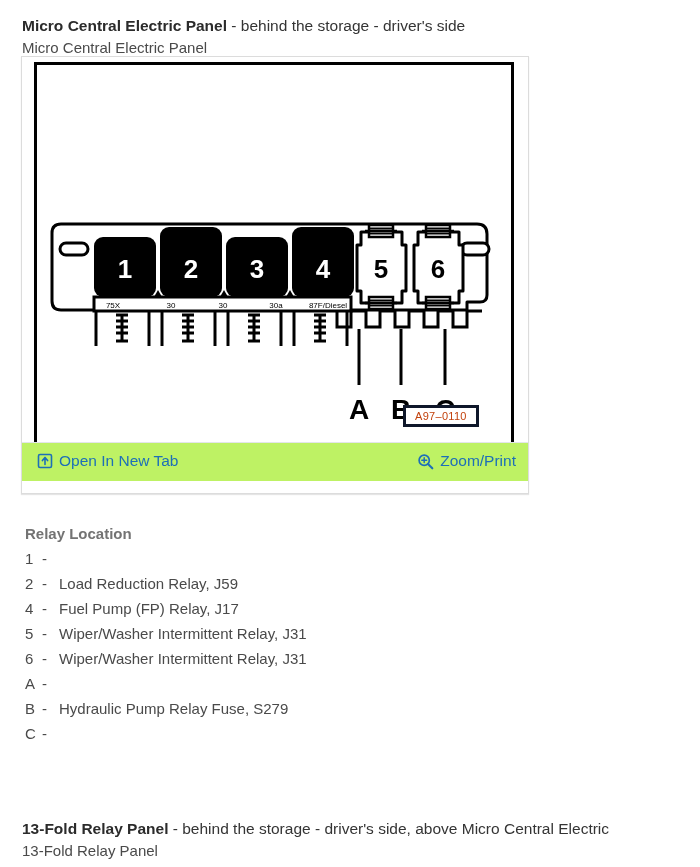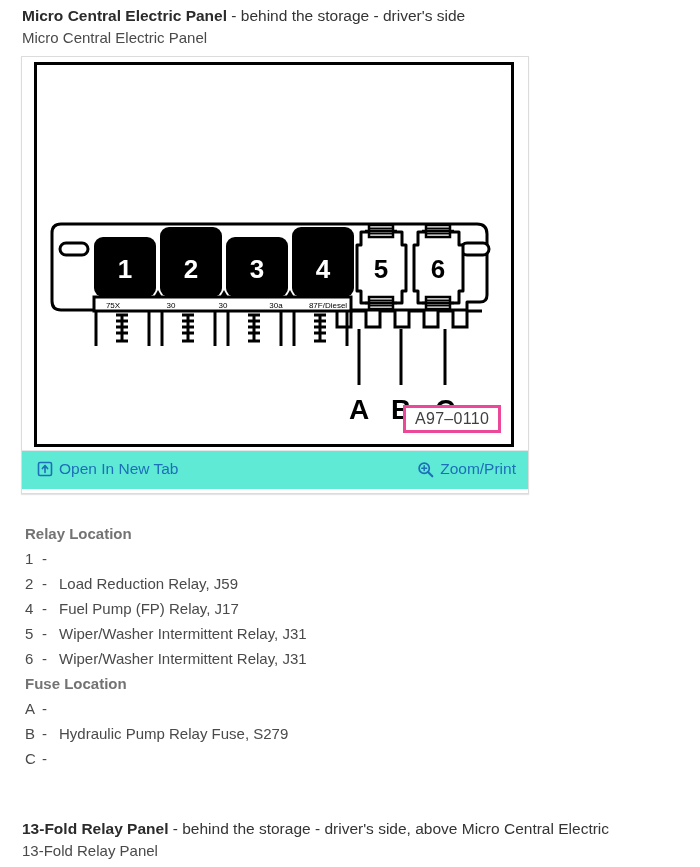--- a/index.html
+++ b/index.html
@@ -27,21 +27,21 @@
     font-weight: bold;
     color: #2b2b2b;
   }
   .section-subtitle {
     font-size: 15px;
     line-height: 22px;
     color: #4a4a4a;
     padding: 0 10px 0 22px;
   }
 
-  #top-heading { padding-top: 5px; }
+  #top-heading { padding-top: 15px; }
 
   
   .image-card {
     position: absolute;
     left: 21px;
     top: 56px;
     width: 508px;
     height: 438px;
     background: #ffffff;
     border: 1px solid #dcdcdc;
@@ -54,24 +54,24 @@
     top: 5px;
     width: 480px;
     height: 385px;
     border: 3px solid #000000;
     background: #ffffff;
     box-sizing: border-box;
   }
   .card-footer {
     position: absolute;
     left: 0;
-    bottom: 4px;
+    bottom: 12px;
     width: 100%;
     height: 39px;
-    background: #5eead4;
+    background: #bef264;
     border-top: 1px solid #e3e6e9;
     box-sizing: border-box;
   }
   .card-link {
     position: absolute;
     top: 9px;
     font-size: 15.5px;
     color: #1d6fb8;
     text-decoration: none;
     display: flex;
@@ -261,22 +261,22 @@
         <text x="322" y="354" font-family="Liberation Sans, sans-serif" font-size="28" font-weight="bold" fill="#000000" text-anchor="middle">A</text>
         <text x="364" y="354" font-family="Liberation Sans, sans-serif" font-size="28" font-weight="bold" fill="#000000" text-anchor="middle">B</text>
         <text x="408" y="354" font-family="Liberation Sans, sans-serif" font-size="28" font-weight="bold" fill="#000000" text-anchor="middle">C</text>
       </g>
 
       <g>
         <rect x="371" y="390" width="1" height="1" fill="none"></rect>
       </g>
     </svg>
 
-    <div style="position:absolute; left:366px; top:340px; border:3px solid #ec4899;
-                background:#ffffff; padding:2px 9px; font-size:16px; color:#404040;
+    <div style="position:absolute; left:366px; top:340px; border:3px solid #0f172a;
+                background:#ffffff; padding:2px 9px; font-size:11px; color:#c2410c;
                 font-family:'Liberation Sans', sans-serif; letter-spacing:0.3px;">A97–0110</div>
   </div>
 
   <div class="card-footer">
     <a class="card-link" id="open-new-tab-link">
       <span class="link-icon">
         <svg width="16" height="16" viewBox="0 0 16 16">
           <rect x="1.5" y="1.5" width="13" height="13" rx="1.5" fill="none" stroke="#1d6fb8" stroke-width="1.6"></rect>
           <path d="M 8 11.5 L 8 5.5 M 8 4.6 L 5.4 7.6 M 8 4.6 L 10.6 7.6" fill="none" stroke="#1d6fb8" stroke-width="1.6" stroke-linecap="round" stroke-linejoin="round"></path>
         </svg>
@@ -318,21 +318,20 @@
     <span class="list-desc">Wiper/Washer Intermittent Relay, J31</span>
   </div>
   <div class="list-row">
     <span class="list-key">6</span>
     <span class="list-dash">-</span>
     <span class="list-desc">Wiper/Washer Intermittent Relay, J31</span>
   </div>
 </div>
 
 <div class="list-block" id="fuse-location-block">
-  <div class="list-title">Fuse Location</div>
   <div class="list-row">
     <span class="list-key">A</span>
     <span class="list-dash">-</span>
   </div>
   <div class="list-row">
     <span class="list-key">B</span>
     <span class="list-dash">-</span>
     <span class="list-desc">Hydraulic Pump Relay Fuse, S279</span>
   </div>
   <div class="list-row">

